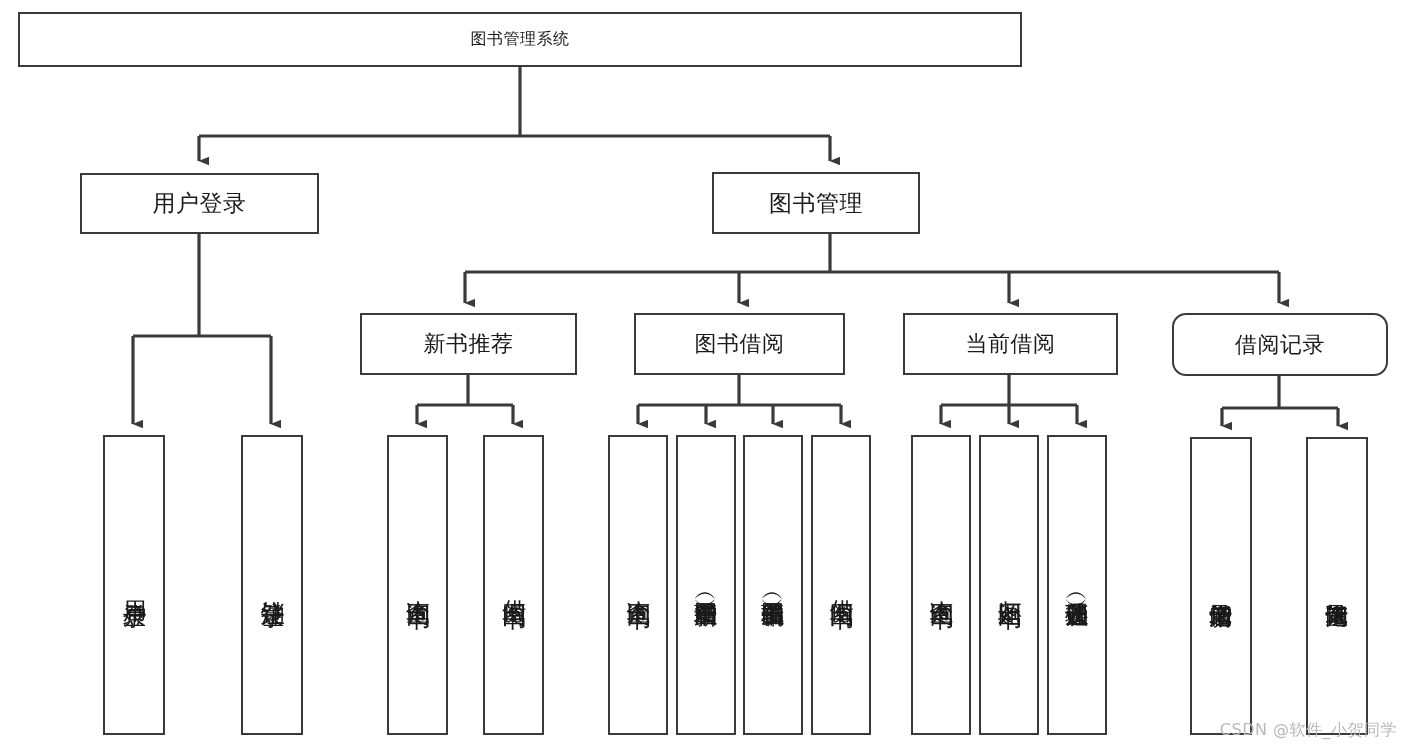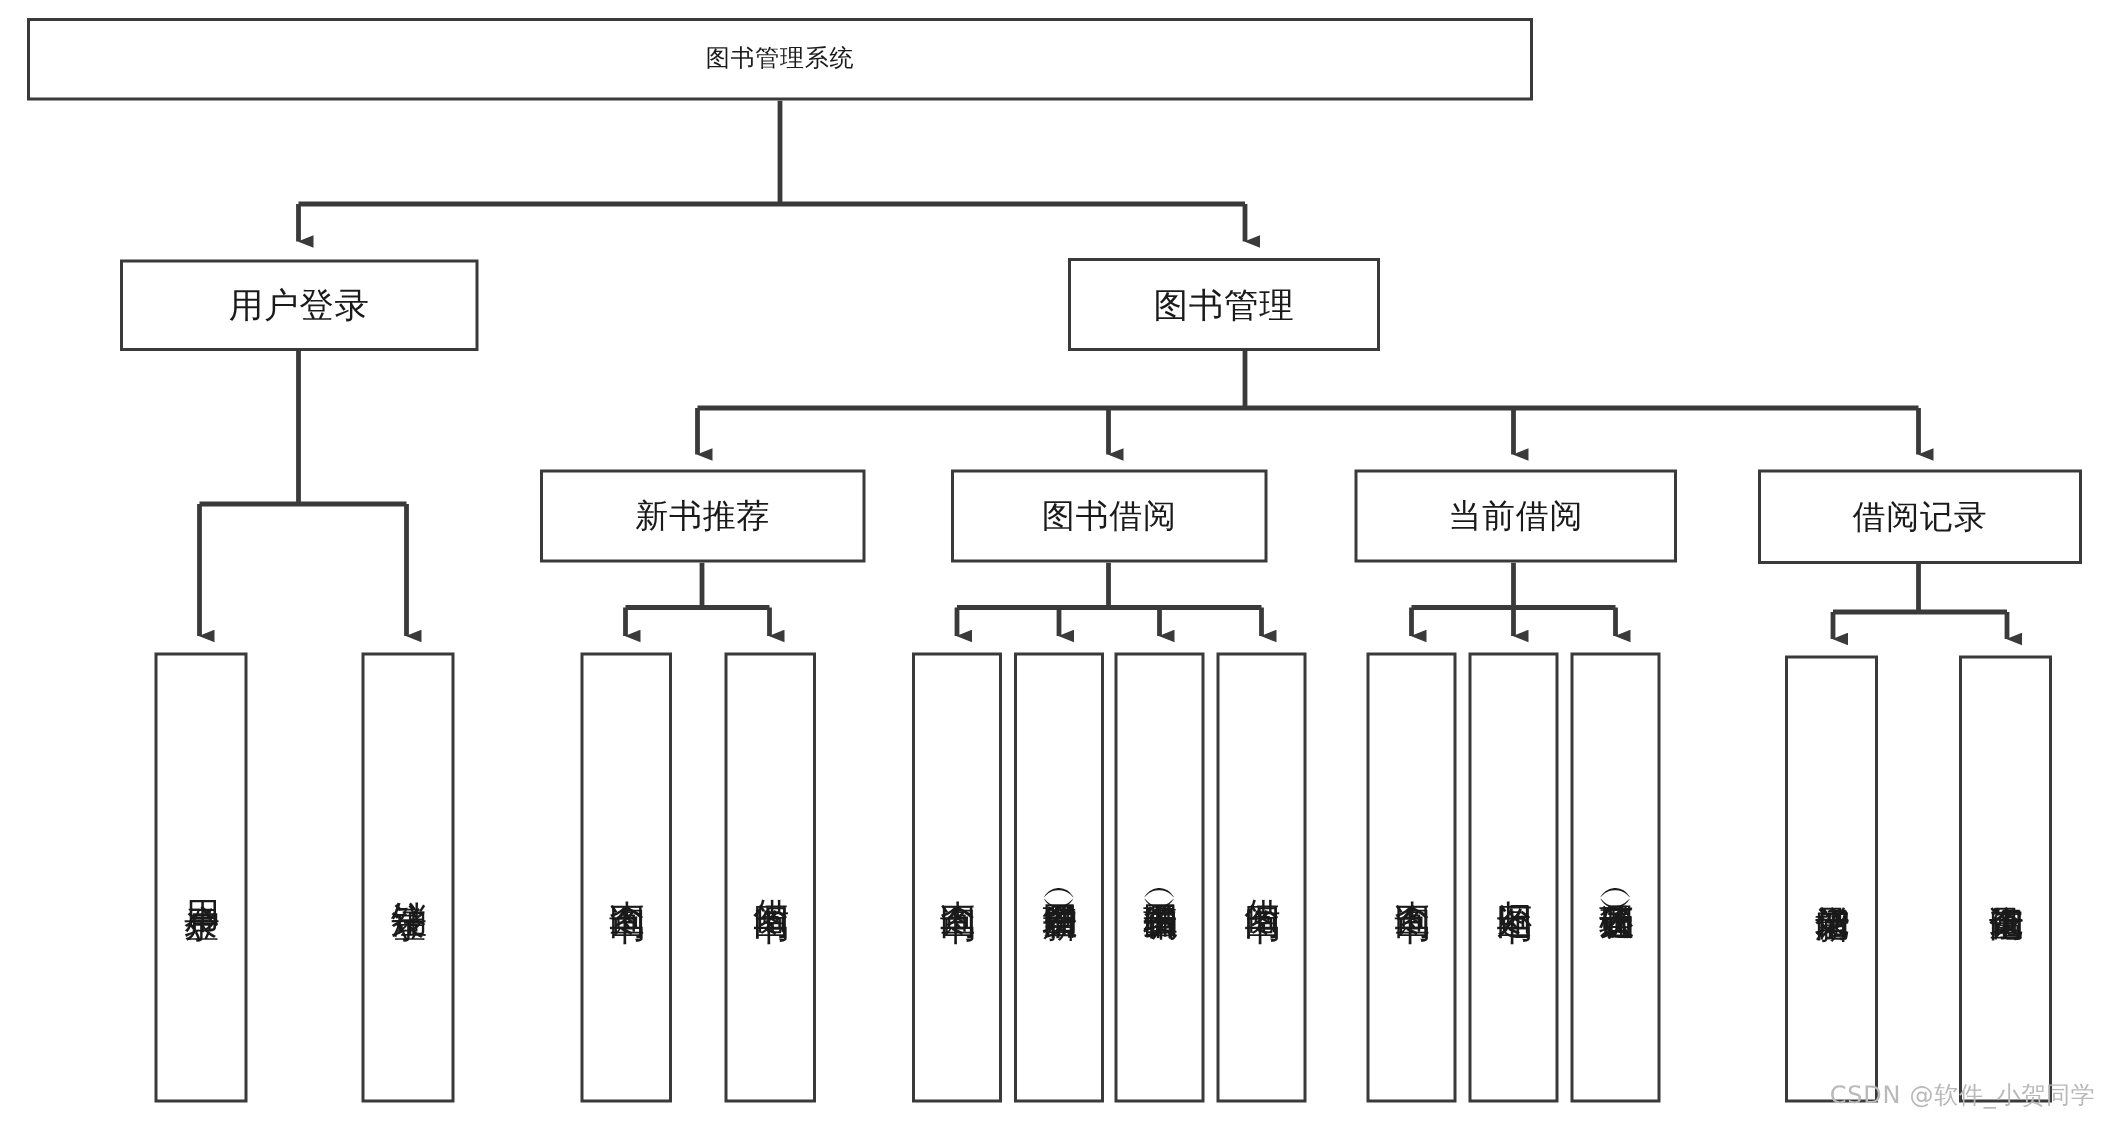--- a/index.html
+++ b/index.html
@@ -147,21 +147,21 @@
   </div>
 
   <div class="node level-2" style="left:903px; top:313px; width:215px; height:62px;">
     <span class="node-label">当前借阅</span>
   </div>
 
   <div class="node level-2" style="left:634px; top:313px; width:211px; height:62px;">
     <span class="node-label">图书借阅</span>
   </div>
 
-  <div class="node level-2" style="left:1172px; top:313px; width:216px; height:63px;">
+  <div class="node level-2" style="left:1172px; top:313px; width:216px; height:63px;border-radius:14px;">
     <span class="node-label">借阅记录</span>
   </div>
 
   <div class="node leaf" style="left:103px; top:435px; width:62px; height:300px;">
     <span class="node-label">用户登录</span>
   </div>
 
   <div class="node leaf" style="left:241px; top:435px; width:62px; height:300px;">
     <span class="node-label">注销登录</span>
   </div>

